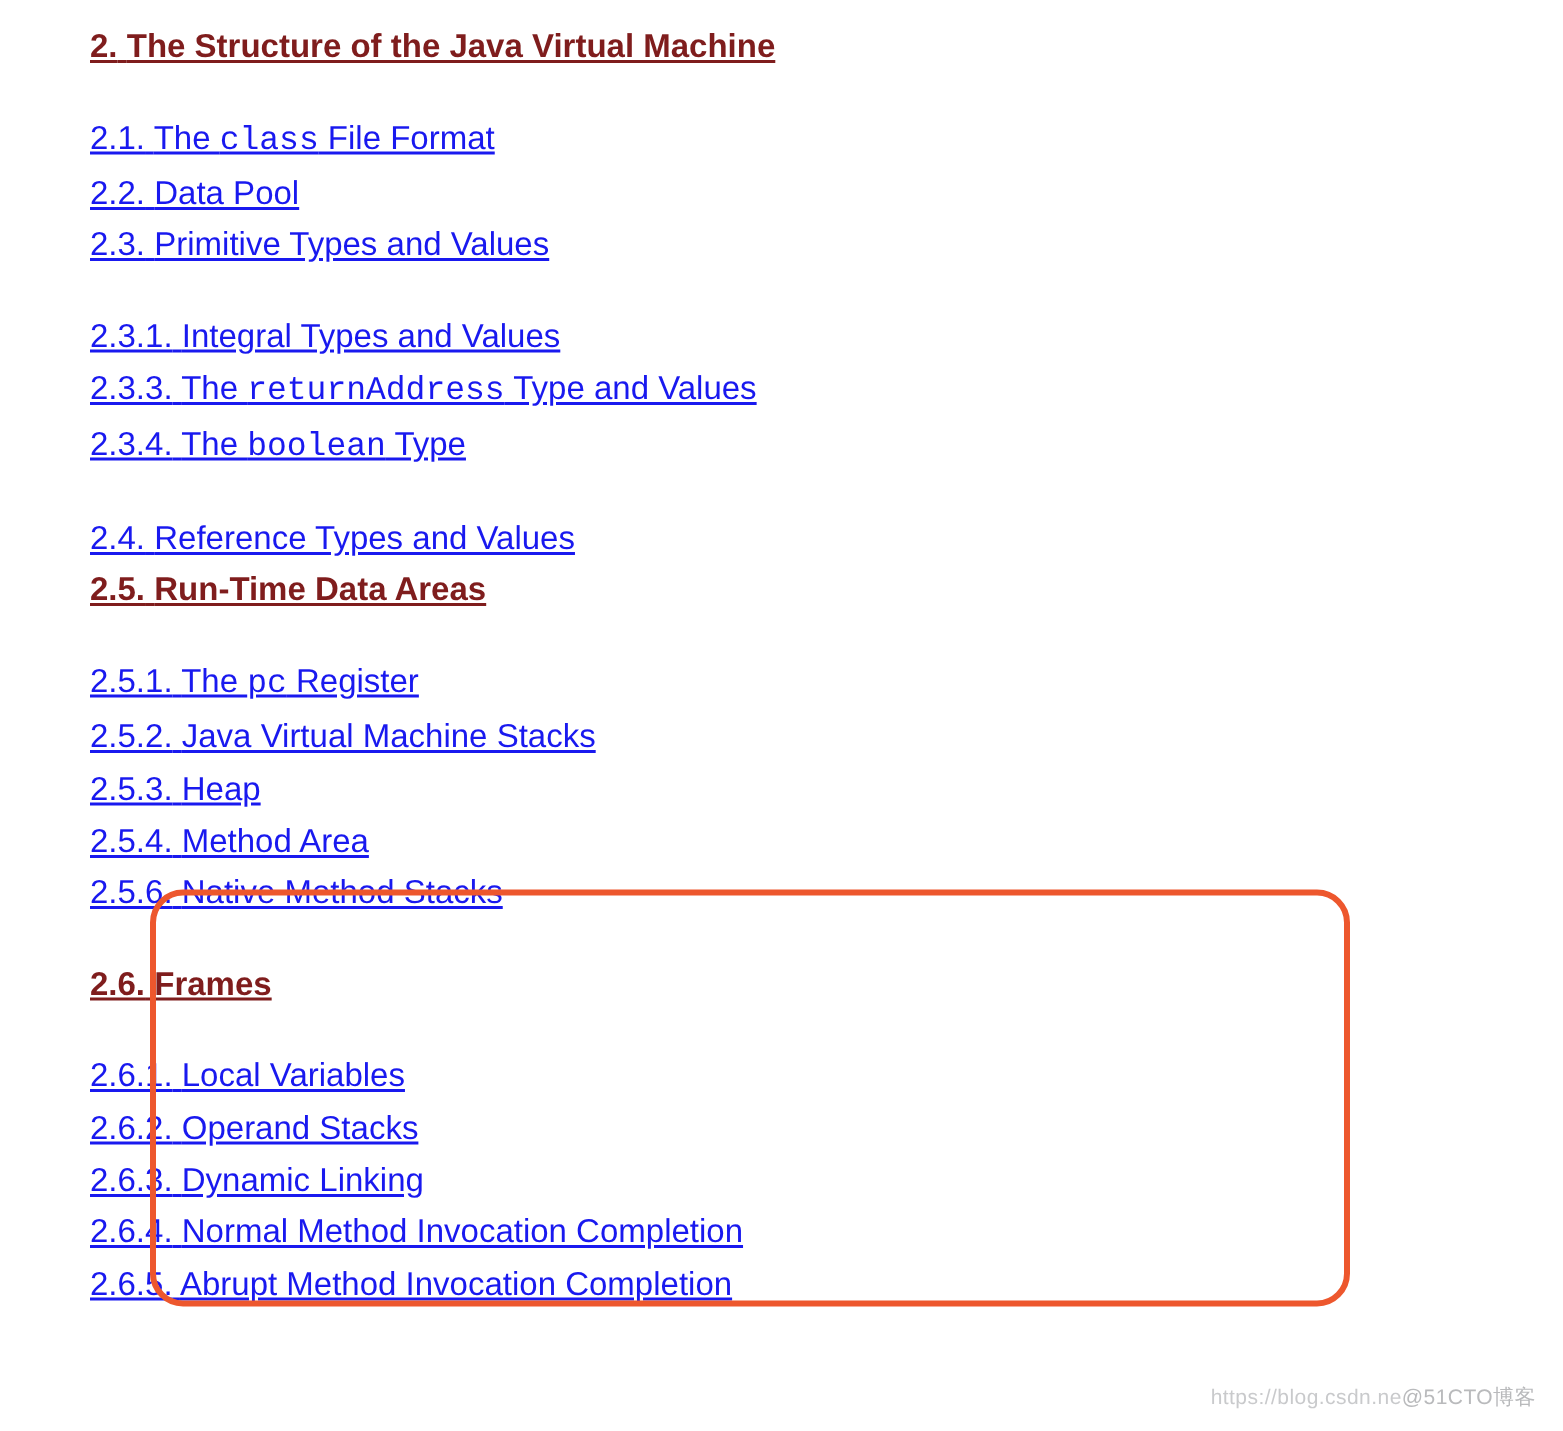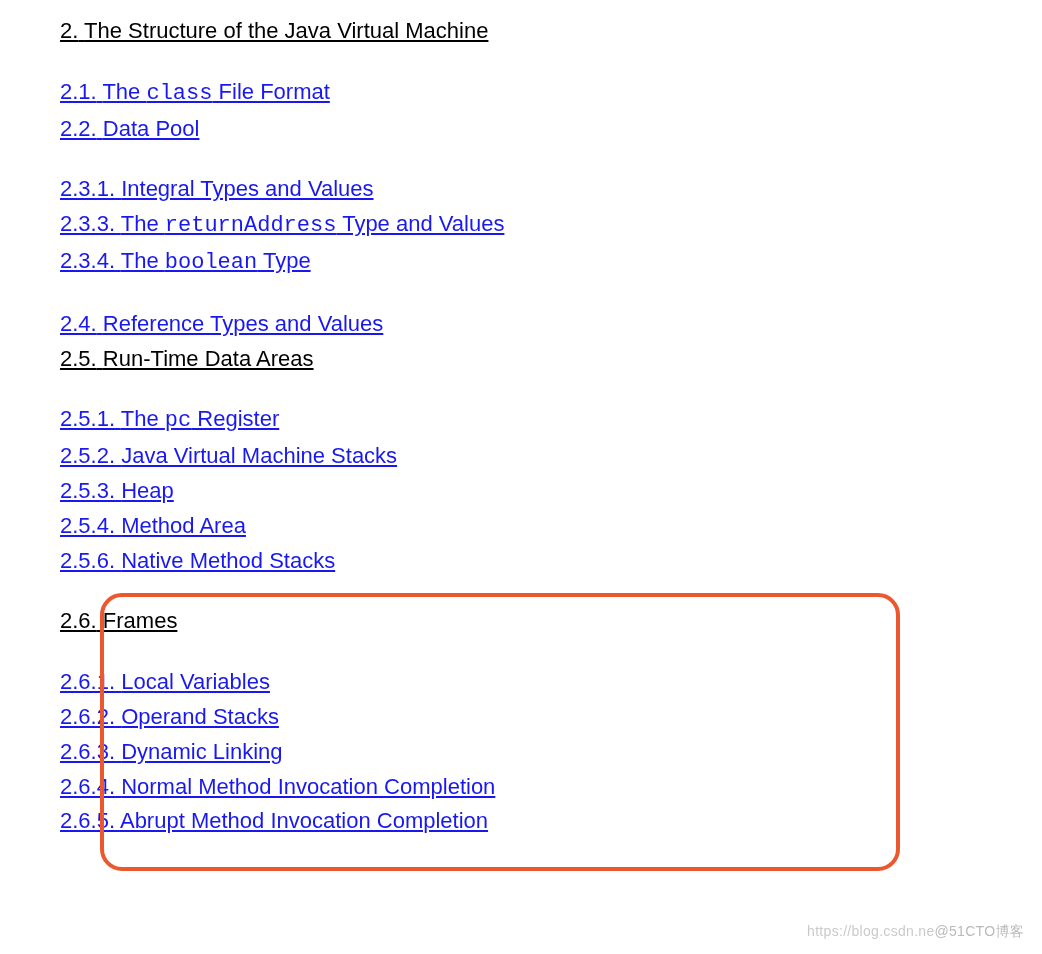--- a/index.html
+++ b/index.html
@@ -13,21 +13,21 @@
     line-height: 1.4;
     position: relative;
   }
   .content {
     padding: 12px 0 0 60px;
   }
   a {
     text-decoration: underline;
     cursor: pointer;
   }
-  .visited { color: #000000; }
+  .visited { color: #7f1d1d; font-weight: bold; }
   .link    { color: #1919ef; text-align: center; }
   .mono    { font-family: "Courier New", Courier, monospace; }
   .l1 { margin-left: 85px; }
   .l2 { margin-left: 170px; }
   .row { margin: 4px 0; }
   .gap { height: 22px; }
   .highlight-box {
     position: absolute;
     left: 100px;
     top: 593px;
@@ -55,20 +55,21 @@
 <div class="content">
 
   <div class="row">
     <a class="visited"><span>2.</span> <span>The Structure of the Java Virtual Machine</span></a>
   </div>
 
   <div class="gap"></div>
 
   <div class="row l1"><a class="link"><span>2.1.</span> <span>The </span><span class="mono">class</span><span> File Format</span></a></div>
   <div class="row l1"><a class="link"><span>2.2.</span> <span>Data Pool</span></a></div>
+  <div class="row l1"><a class="link"><span>2.3.</span> <span>Primitive Types and Values</span></a></div>
 
   <div class="gap"></div>
 
   <div class="row l2"><a class="link"><span>2.3.1.</span> <span>Integral Types and Values</span></a></div>
   <div class="row l2"><a class="link"><span>2.3.3.</span> <span>The </span><span class="mono">returnAddress</span><span> Type and Values</span></a></div>
   <div class="row l2"><a class="link"><span>2.3.4.</span> <span>The </span><span class="mono">boolean</span><span> Type</span></a></div>
 
   <div class="gap"></div>
 
   <div class="row l1"><a class="link"><span>2.4.</span> <span>Reference Types and Values</span></a></div>

